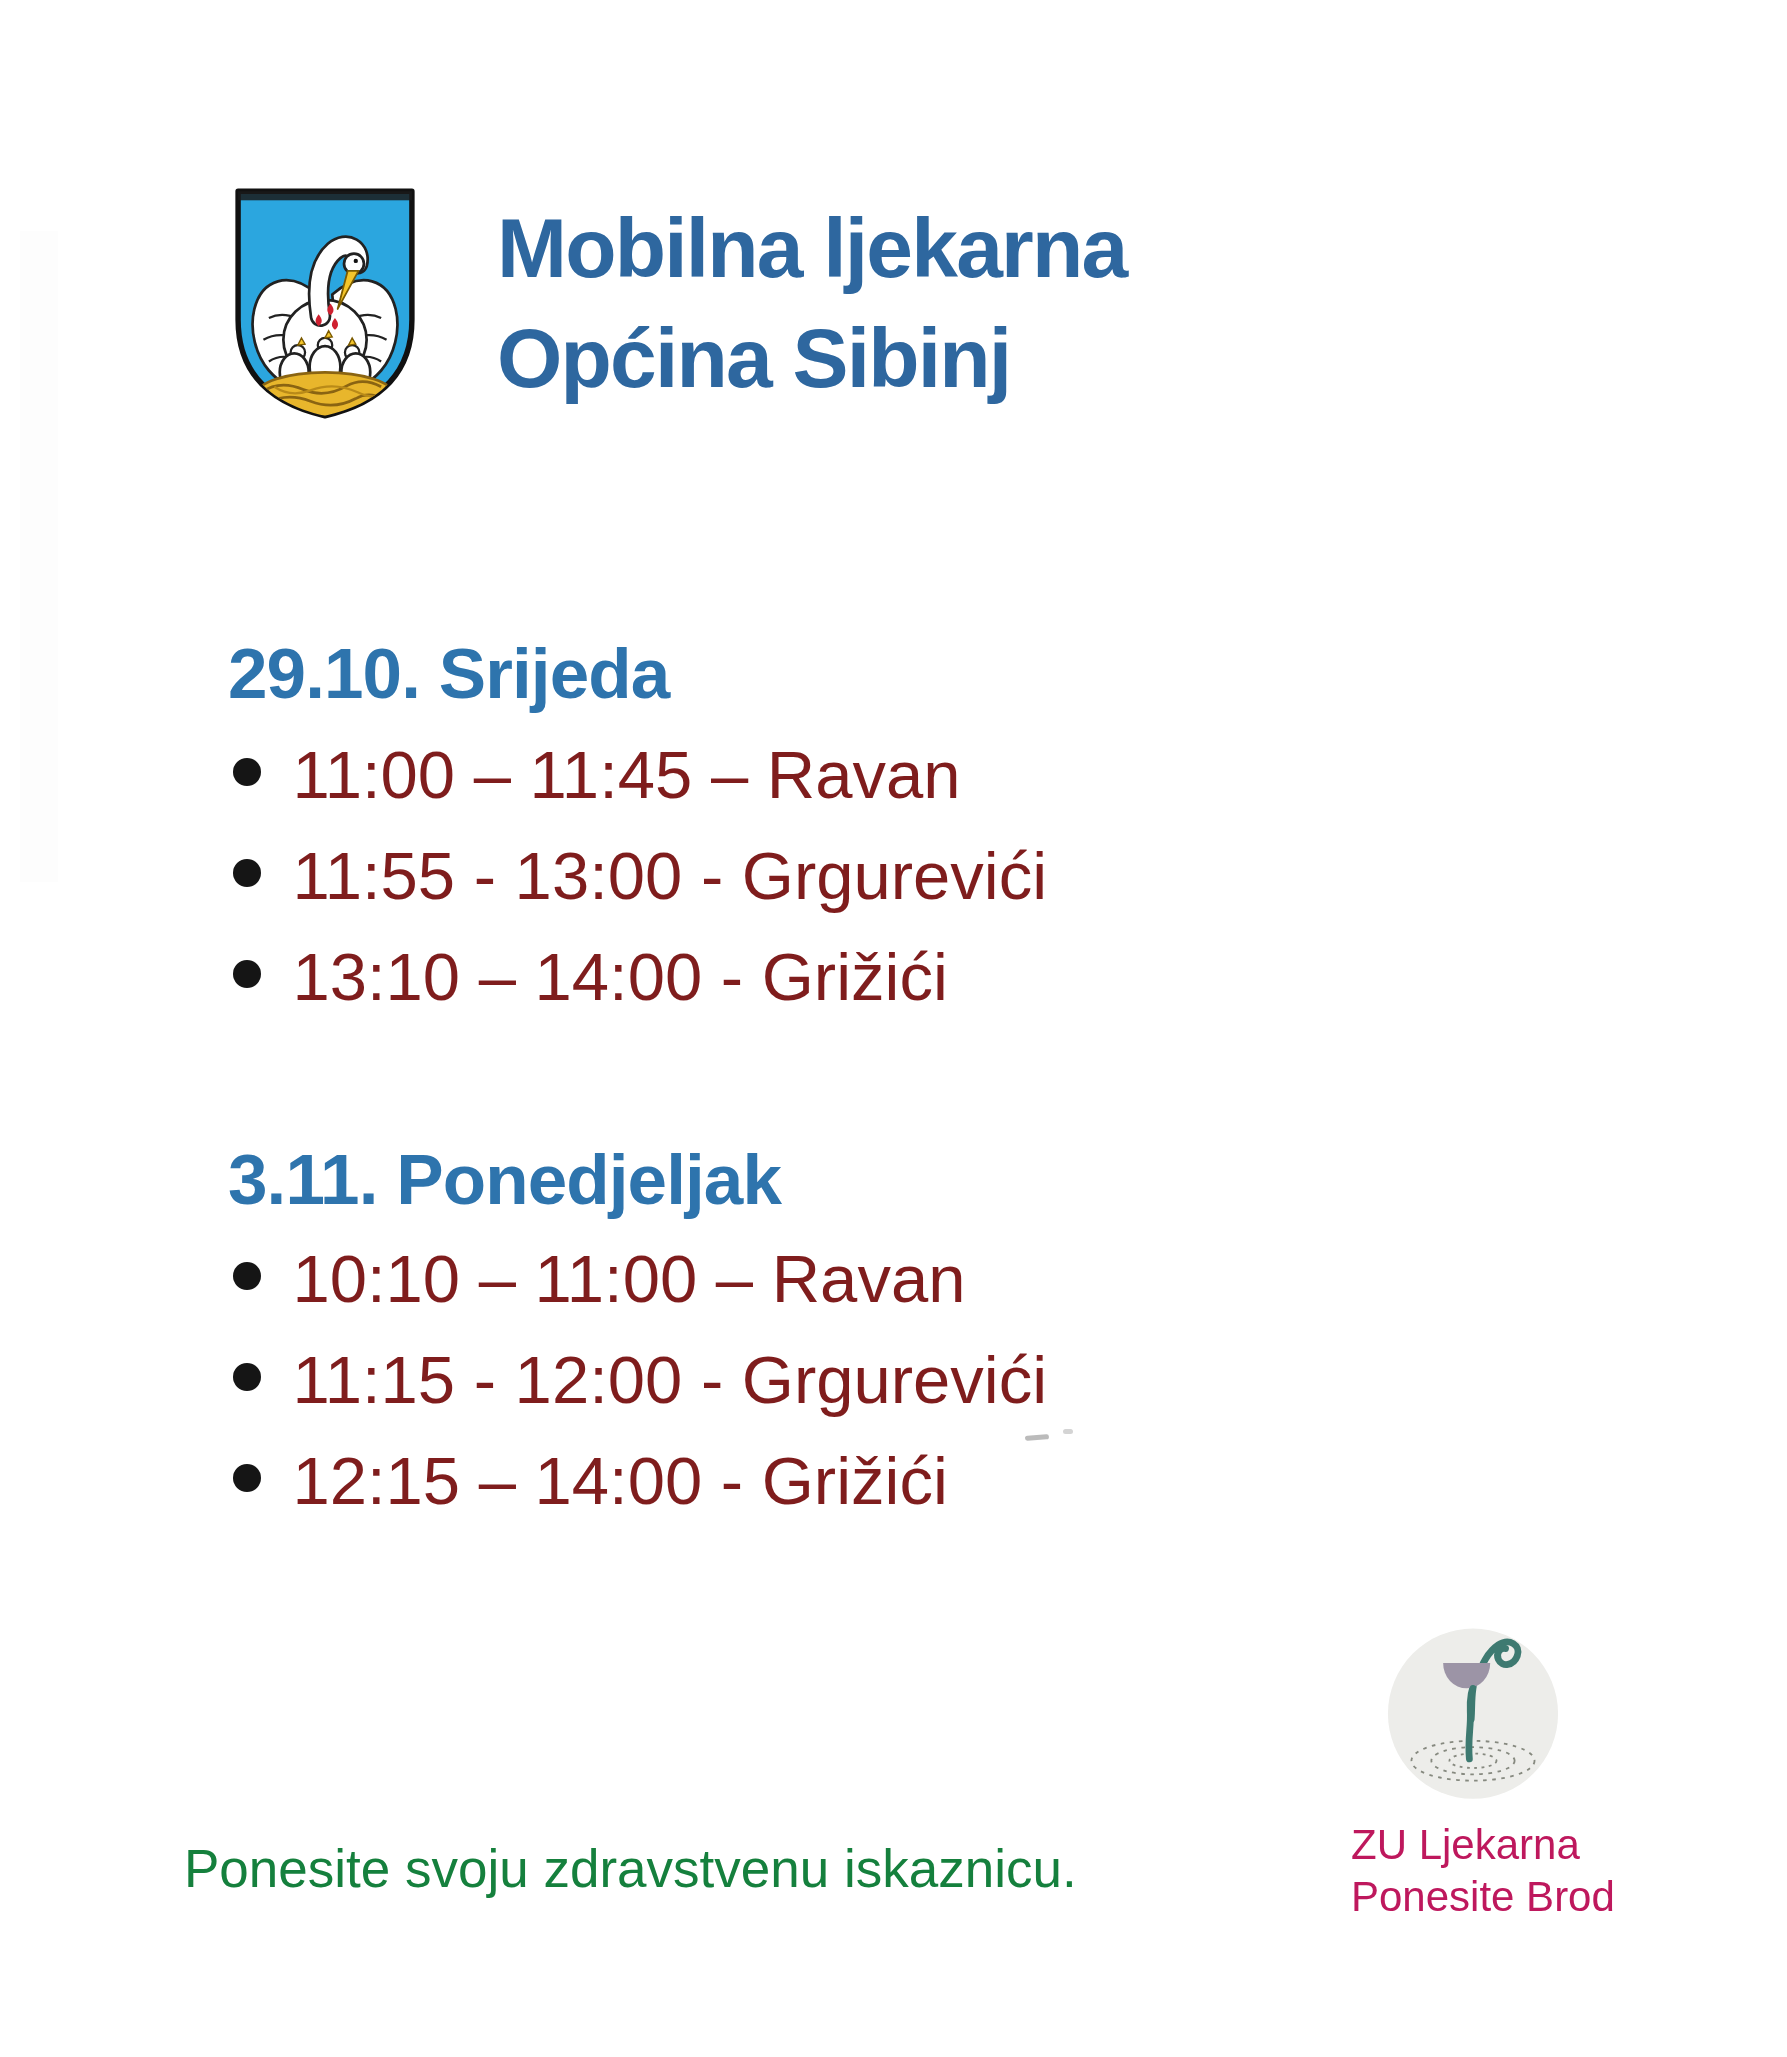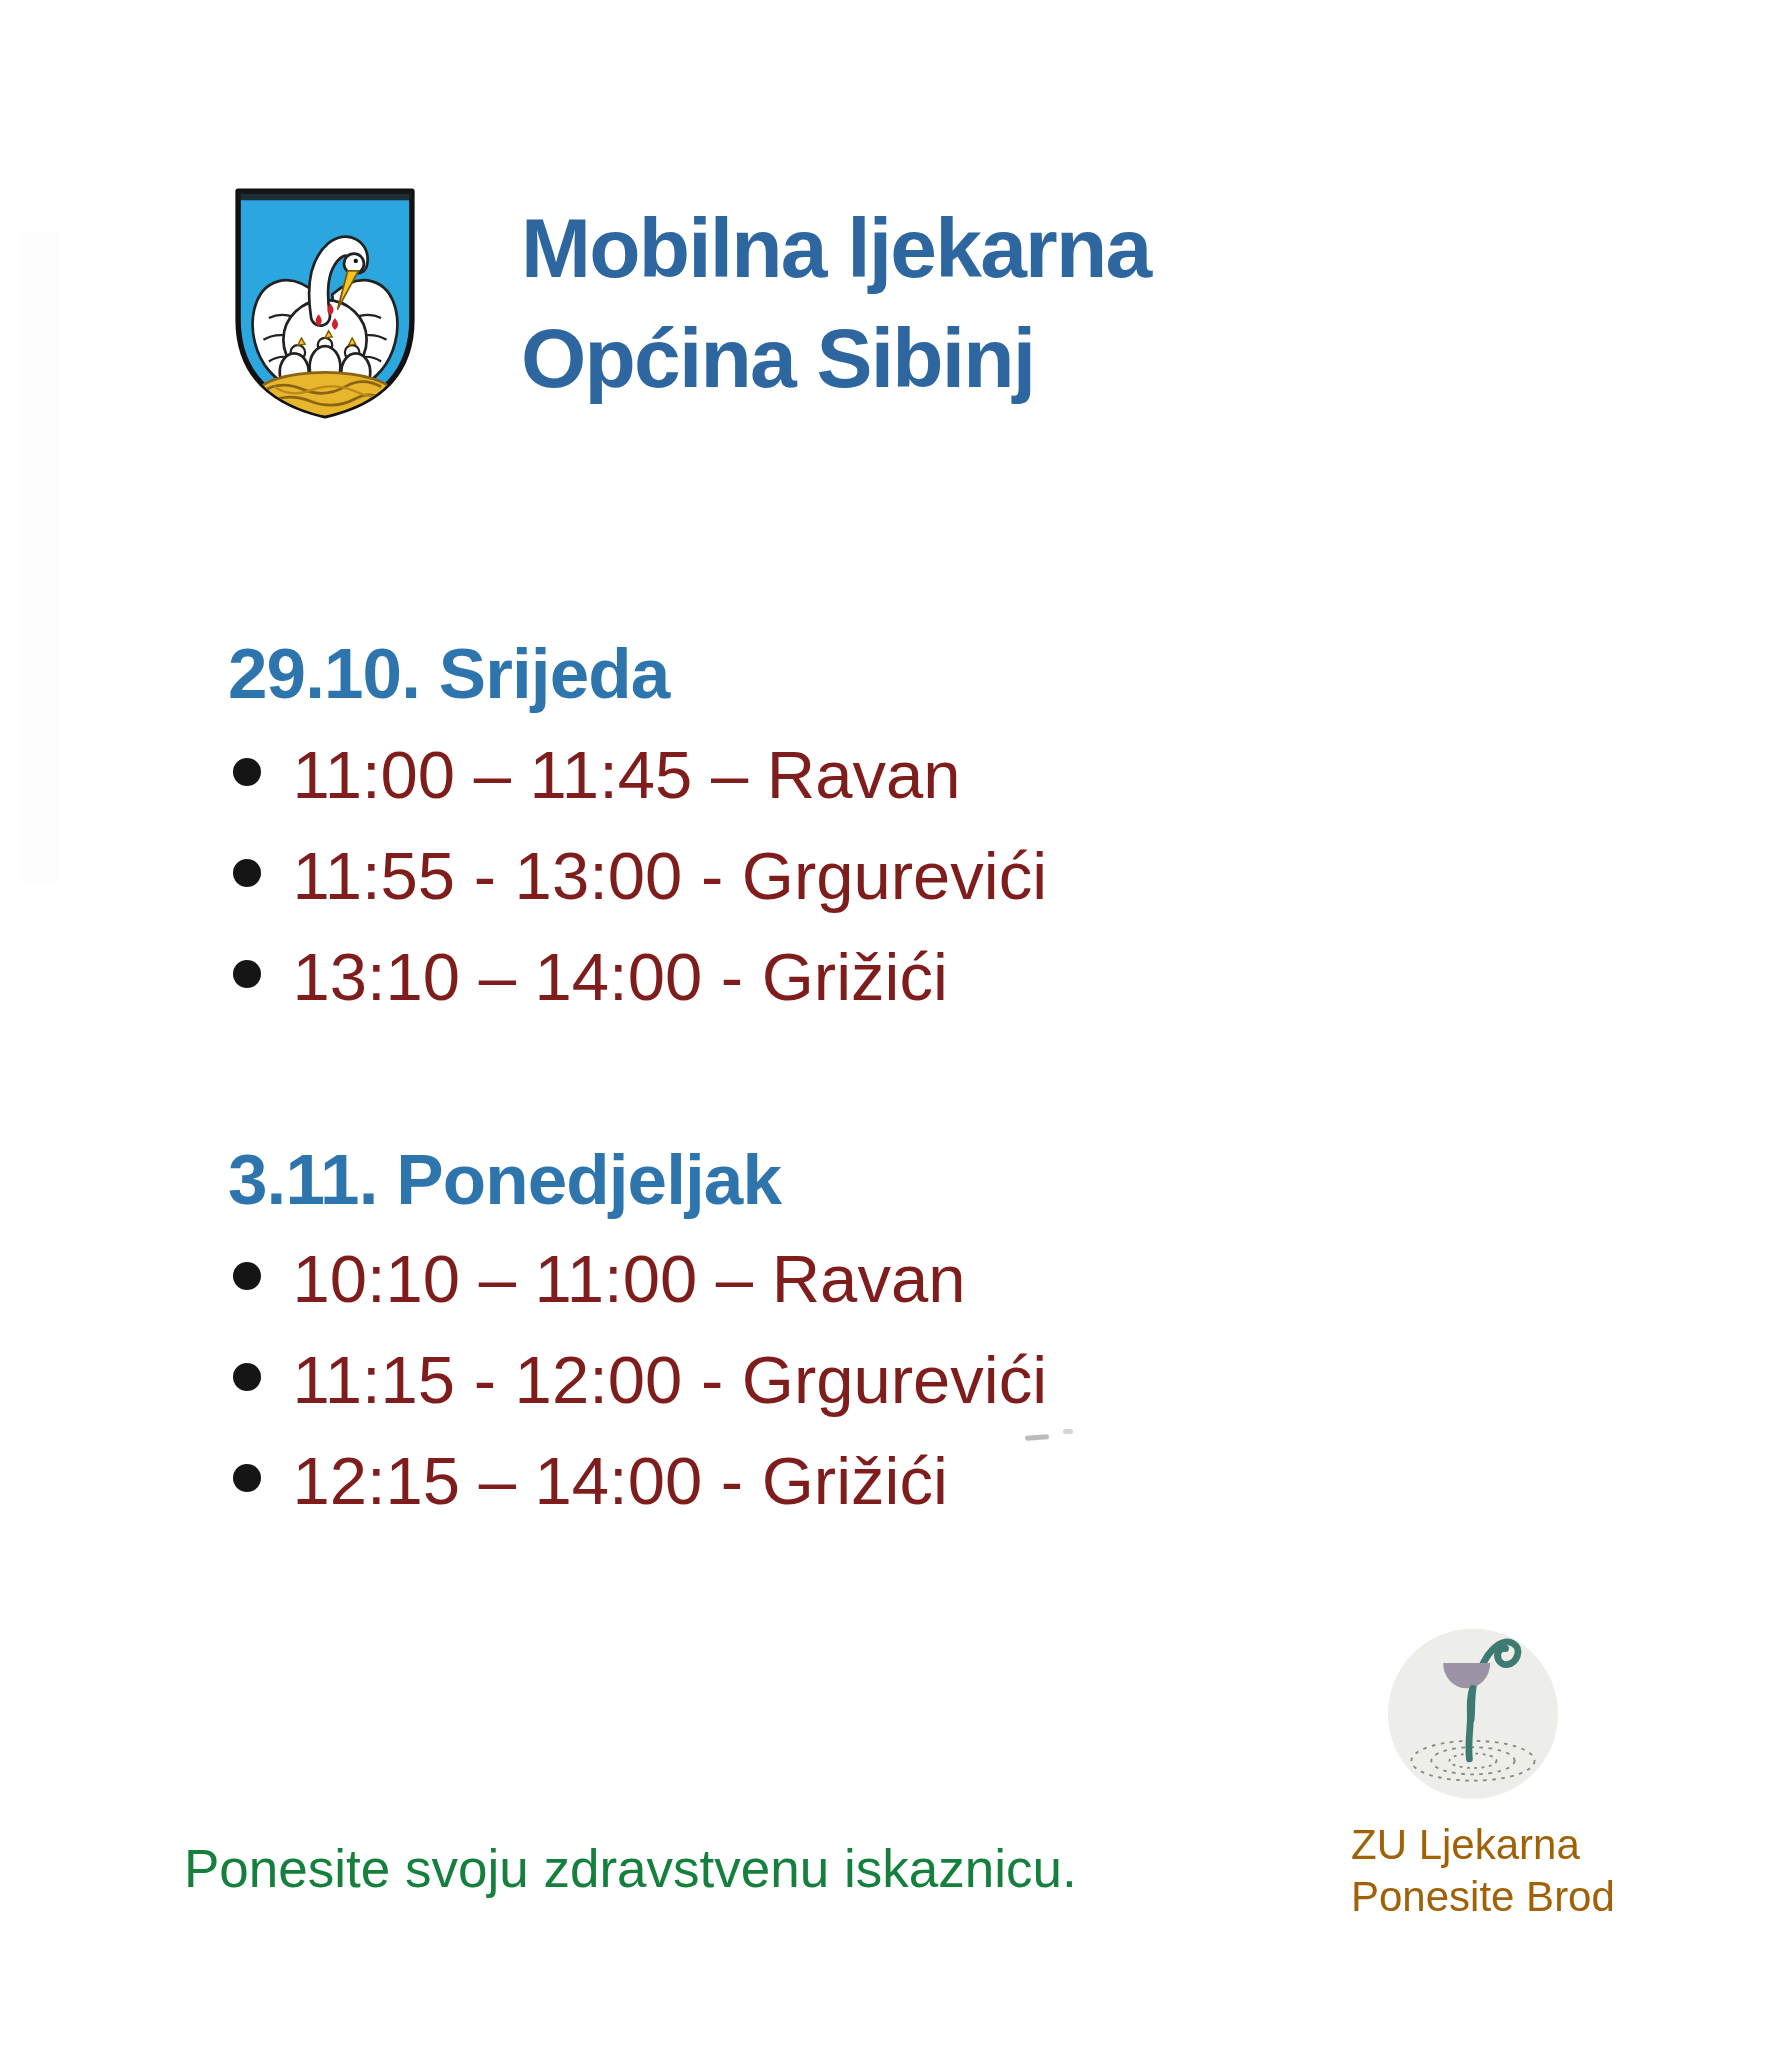--- a/index.html
+++ b/index.html
@@ -23,21 +23,20 @@
   }
   .title {
     position: absolute;
     left: 497px; top: 193px;
     font-size: 84px;
     line-height: 110px;
     font-weight: 700;
     letter-spacing: -1.8px;
     color: #2e679f;
     white-space: nowrap;
-    margin-left: 24px;
   }
   .section-heading {
     position: absolute;
     left: 228px;
     font-size: 71px;
     line-height: 90px;
     font-weight: 700;
     letter-spacing: -0.9px;
     color: #2e74ad;
     white-space: nowrap;
@@ -87,21 +86,21 @@
   }
   .pharmacy-logo {
     position: absolute;
     left: 1386px; top: 1625px; width: 174px; height: 181px;
   }
   .pharmacy-name {
     position: absolute;
     left: 1351px; top: 1819px;
     font-size: 42px;
     line-height: 52px;
-    color: #a16207;
+    color: #be185d;
     white-space: nowrap;
   }
 </style>
 </head>
 <body>
 
 <div class="canvas">
 
   <div class="scan-band"></div>
 

